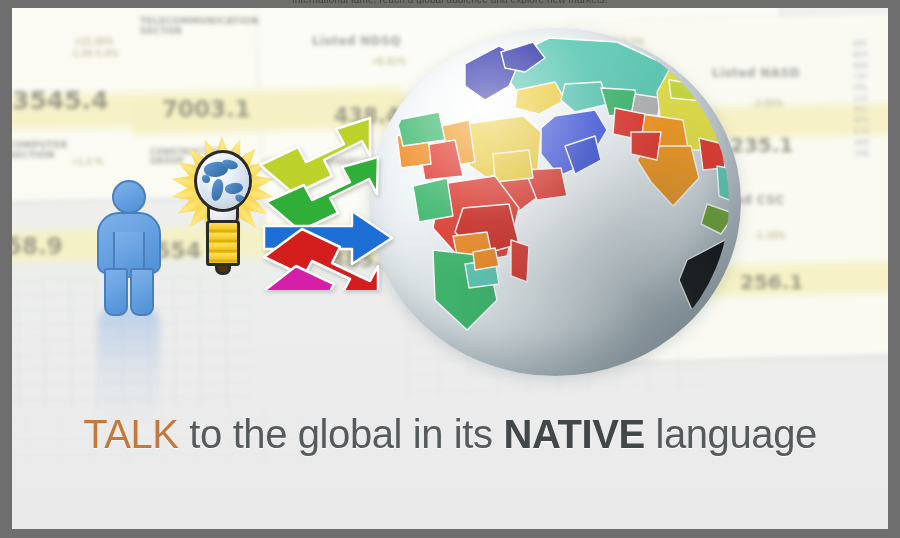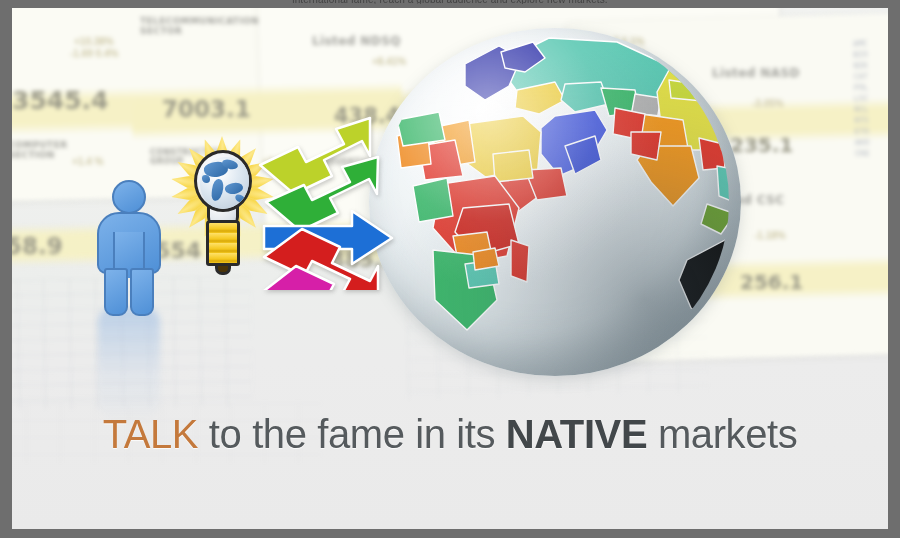--- a/index.html
+++ b/index.html
@@ -436,17 +436,17 @@
             <path fill="#ef8b22" d="M104 224 L126 220 L130 238 L106 242 Z"></path>
 
             <path fill="#0d0d0d" d="M318 232 L356 212 L372 250 L352 296 L322 280 L310 252 Z"></path>
           </g>
         </svg>
       </div>
       <div id="globe-shade"></div>
     </div>
 
     <div id="headline">
-      <span class="talk">TALK</span><span> to the fame in its </span><span class="native">NATIVE</span><span> markets</span>
+      <span class="talk">TALK</span><span> to the global in its </span><span class="native">NATIVE</span><span> language</span>
     </div>
 
   </div>
 </div>
 
 </body></html>

